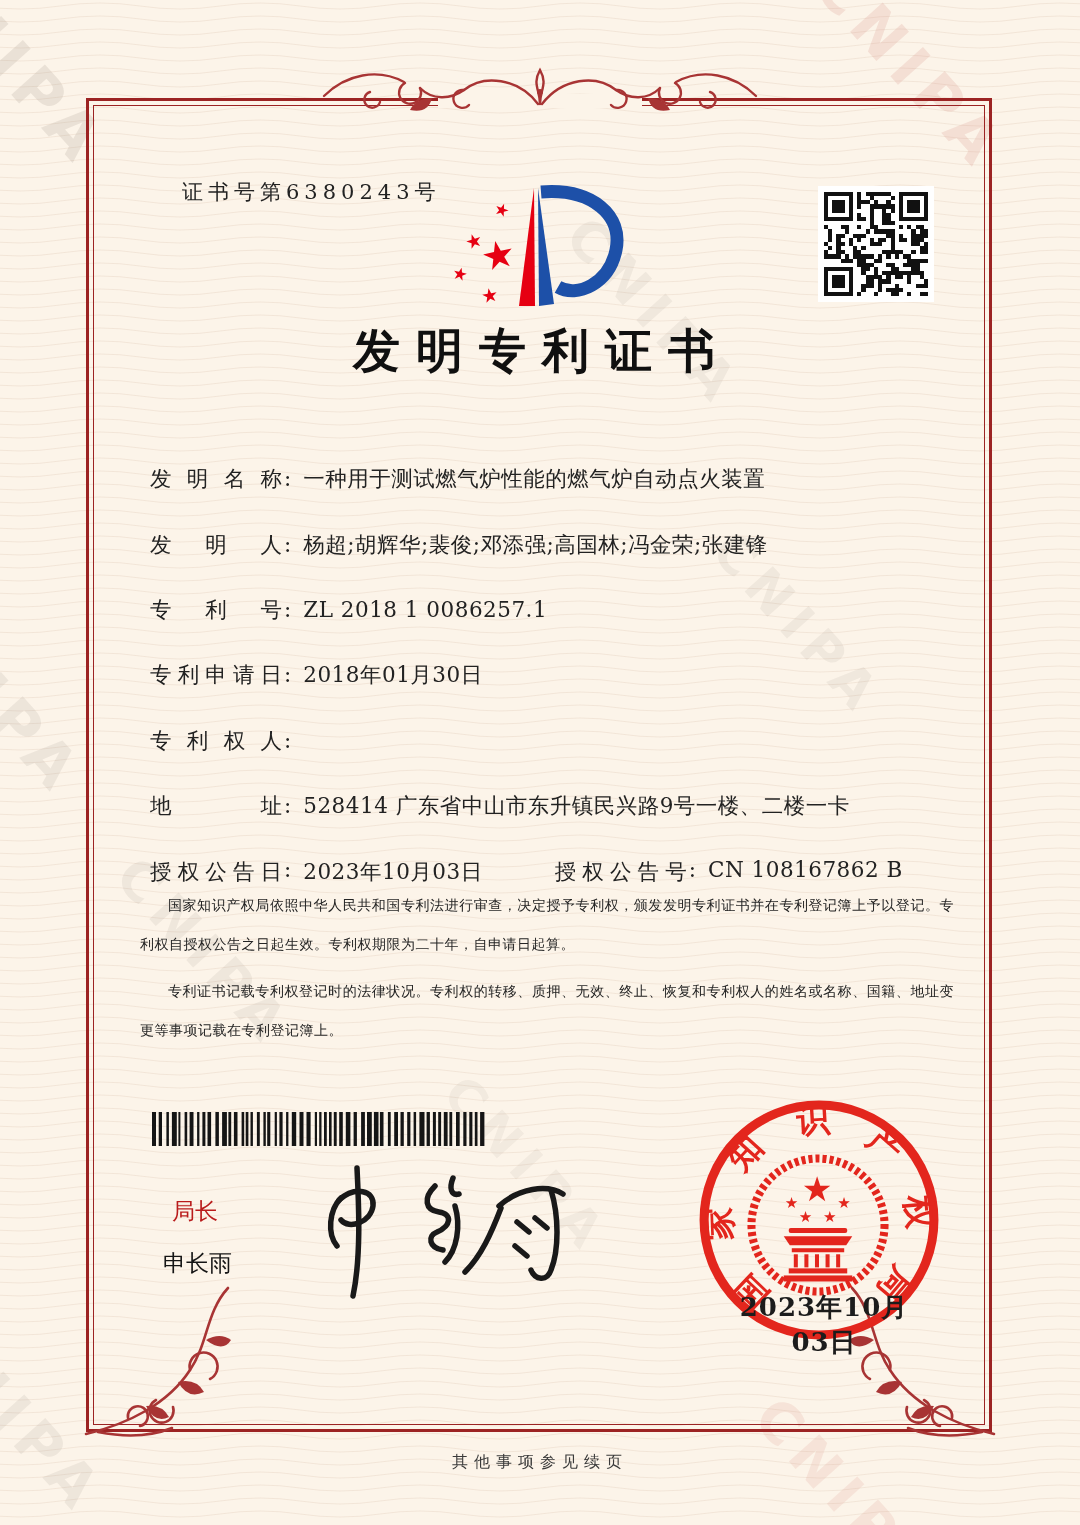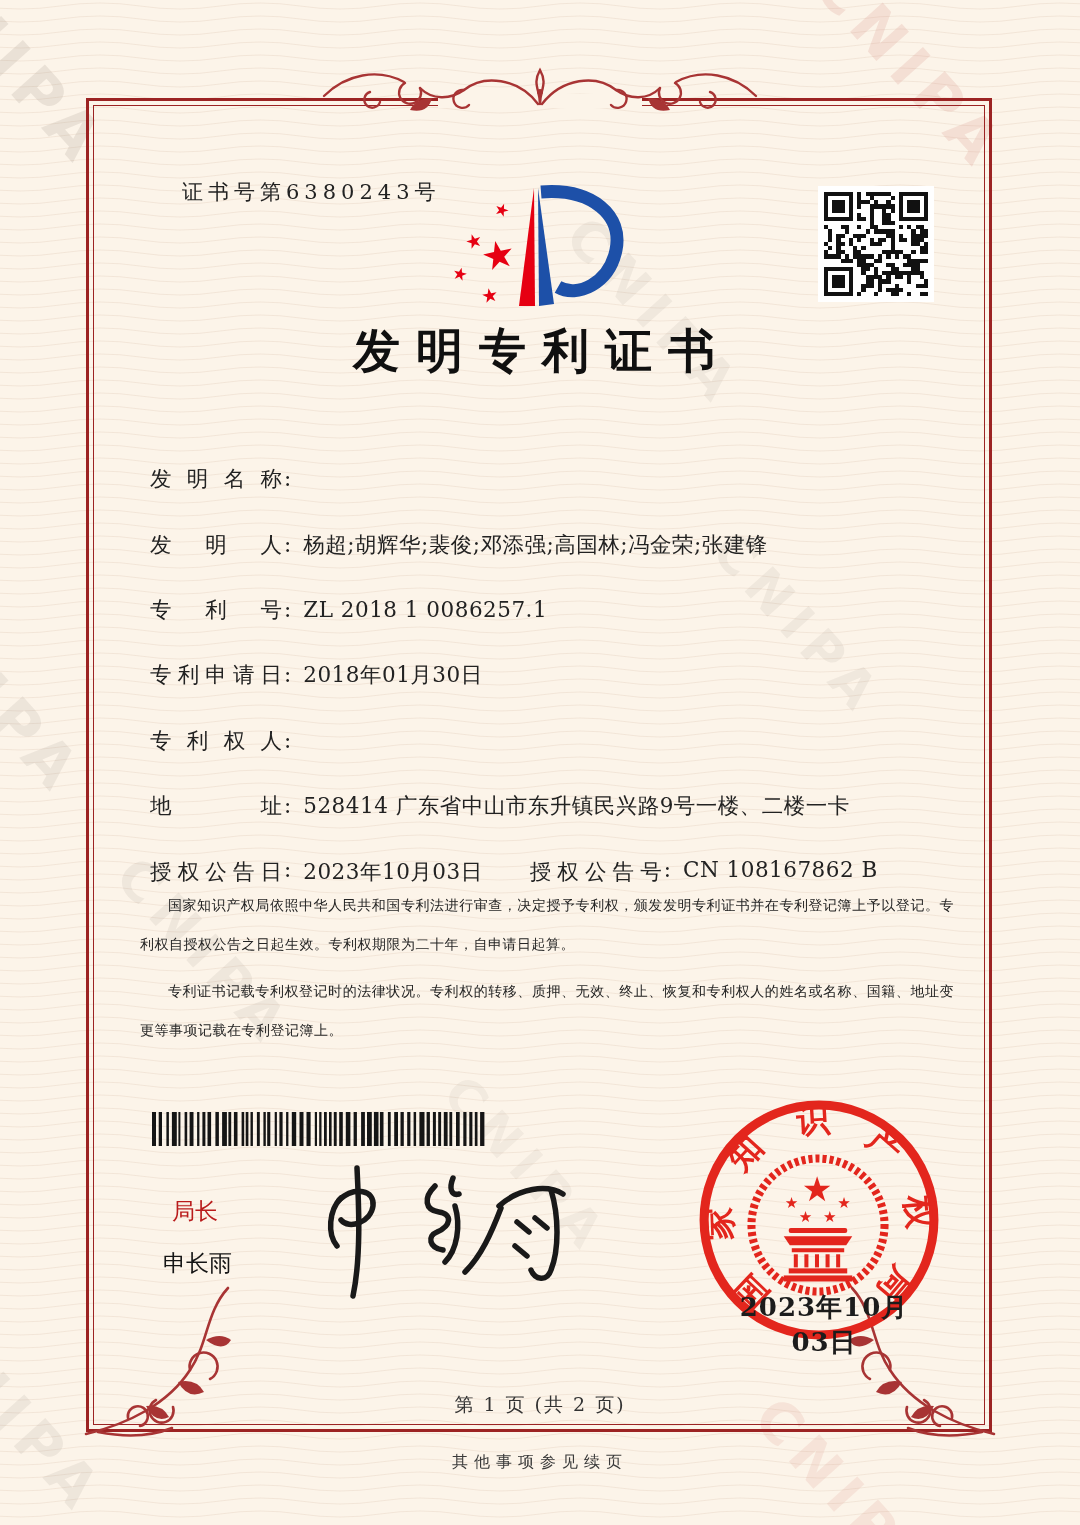--- a/index.html
+++ b/index.html
@@ -16,21 +16,21 @@
   .content{position:absolute;left:0;top:0;width:1080px;height:1525px;z-index:3;}
   .cert-no{left:143px;top:178px;font-size:21px;letter-spacing:5px;color:#222;margin-left:39px;}
   .title{left:4px;right:0;top:320px;text-align:center;font-size:47px;font-weight:bold;
       letter-spacing:16px;color:#101010;}
   .fields{left:150px;top:446px;width:790px;}
   .frow{height:65.4px;display:flex;align-items:center;font-size:21.5px;color:#222;}
   .flabel{display:inline-block;width:132px;text-align:justify;text-align-last:justify;}
   .fcolon{margin:0 12px 0 2px;}
   .fvalue{letter-spacing:0.5px;}
   .grantrow{display:flex;gap:0;}
-  .grant2{margin-left:47px;display:flex;}
+  .grant2{margin-left:72px;display:flex;}
   .paras{left:140px;top:886px;width:814px;}
   .paras p{margin:0 0 9px 0;font-size:14px;line-height:38.5px;text-indent:2em;
       color:#242424;text-align:justify;letter-spacing:0.5px;}
   .barcode-box{left:152px;top:1112px;}
   .sig-title{left:172px;top:1196px;font-size:23px;color:#b91c1c;
       font-family:"DejaVu Sans","Liberation Sans",sans-serif;}
   .sig-name{left:163px;top:1248px;font-size:23px;color:#151515;
       font-family:"DejaVu Sans","Liberation Sans",sans-serif;}
   .sig-svg{left:295px;top:1158px;}
   .seal-svg{left:693px;top:1094px;}
@@ -481,20 +481,21 @@
         <rect x="2" y="20" width="3" height="3" fill="#111"></rect>
       </svg>
   </div>
 
   <div class="abs title">发明专利证书</div>
 
   <div class="abs fields">
     <div class="frow">
       <span class="flabel">发明名称</span>
         <span class="fcolon">:</span>
+      <span class="fvalue">一种用于测试燃气炉性能的燃气炉自动点火装置</span>
     </div>
     <div class="frow">
       <span class="flabel">发明人</span>
         <span class="fcolon">:</span>
       <span class="fvalue">杨超;胡辉华;裴俊;邓添强;高国林;冯金荣;张建锋</span>
     </div>
     <div class="frow">
       <span class="flabel">专利号</span>
         <span class="fcolon">:</span>
       <span class="fvalue">ZL 2018 1 0086257.1</span>
@@ -631,16 +632,15 @@
       <rect x="110.5" y="159" width="4" height="13"></rect>
       <rect x="121" y="159" width="4" height="13"></rect>
       <rect x="131.5" y="159" width="4" height="13"></rect>
       <rect x="142" y="159" width="4" height="13"></rect>
       <rect x="95" y="173" width="58" height="5"></rect>
       <rect x="90" y="180" width="68" height="6"></rect>
     </g>
   </svg>
   <div class="abs seal-date">2023年10月03日</div>
 
-  <div class="abs page-footer">第 1 页 (共 2 页)</div>
   <div class="abs bottom-note">其他事项参见续页</div>
 
 </div>
 
 </body></html>

